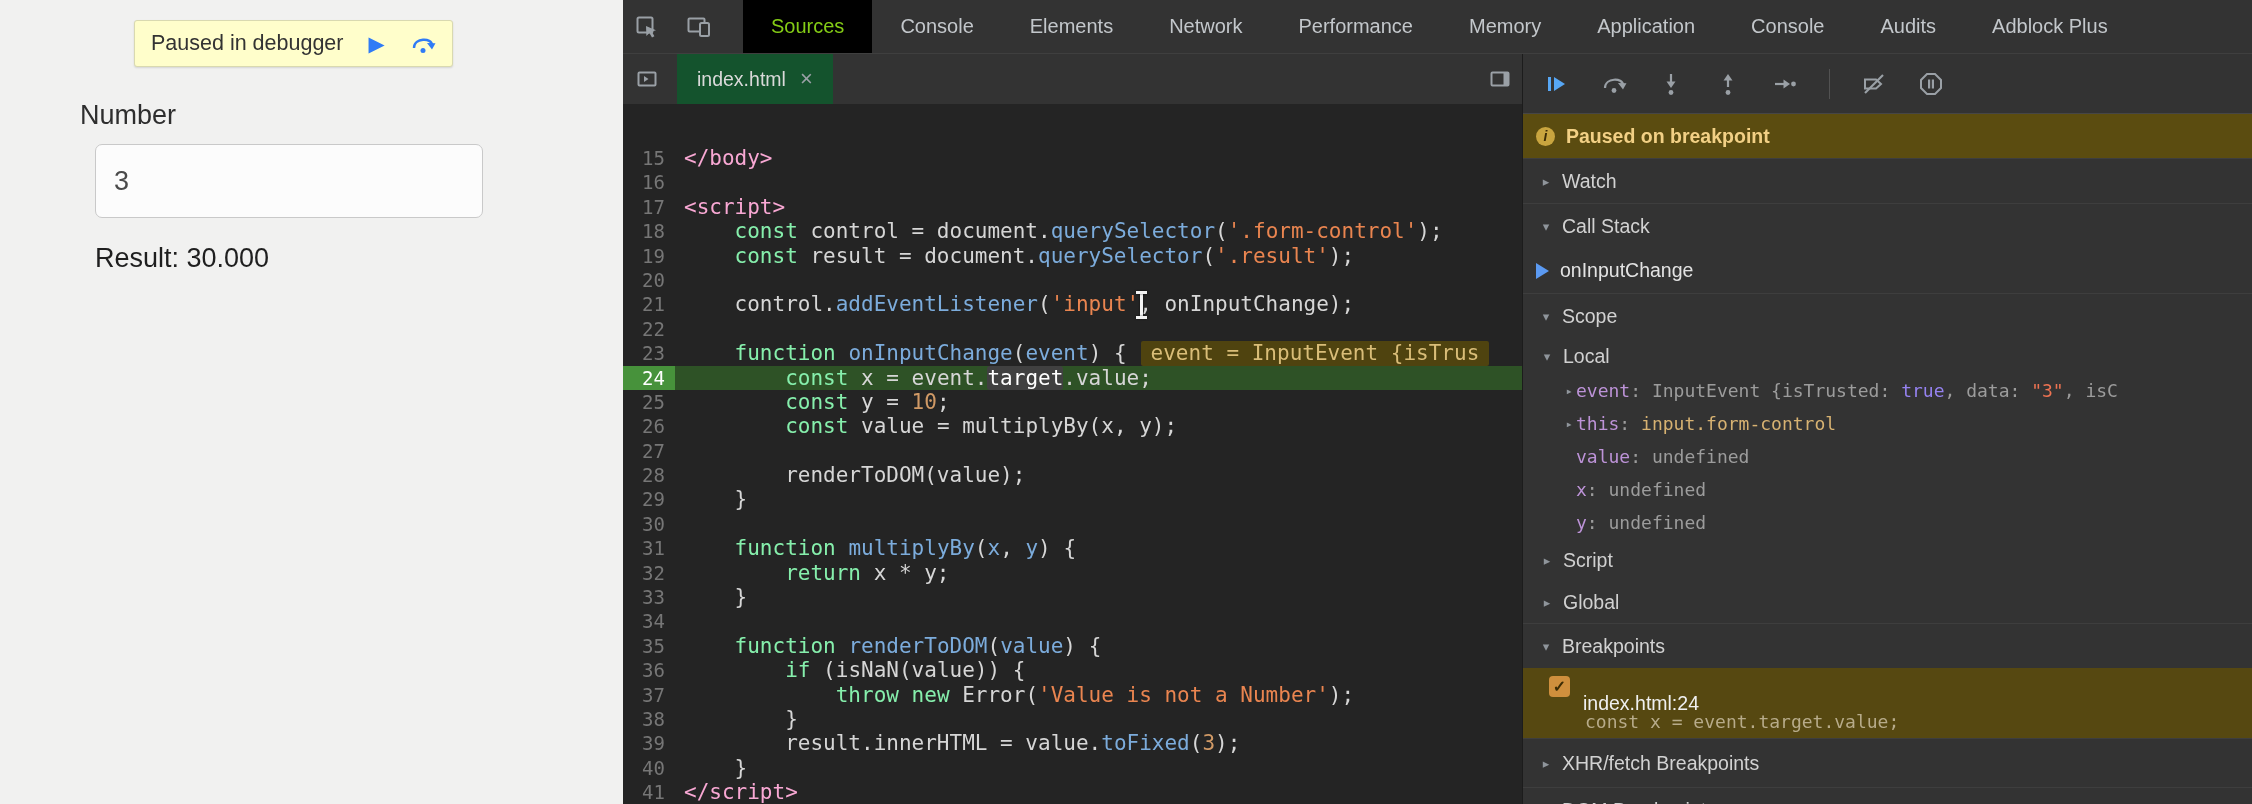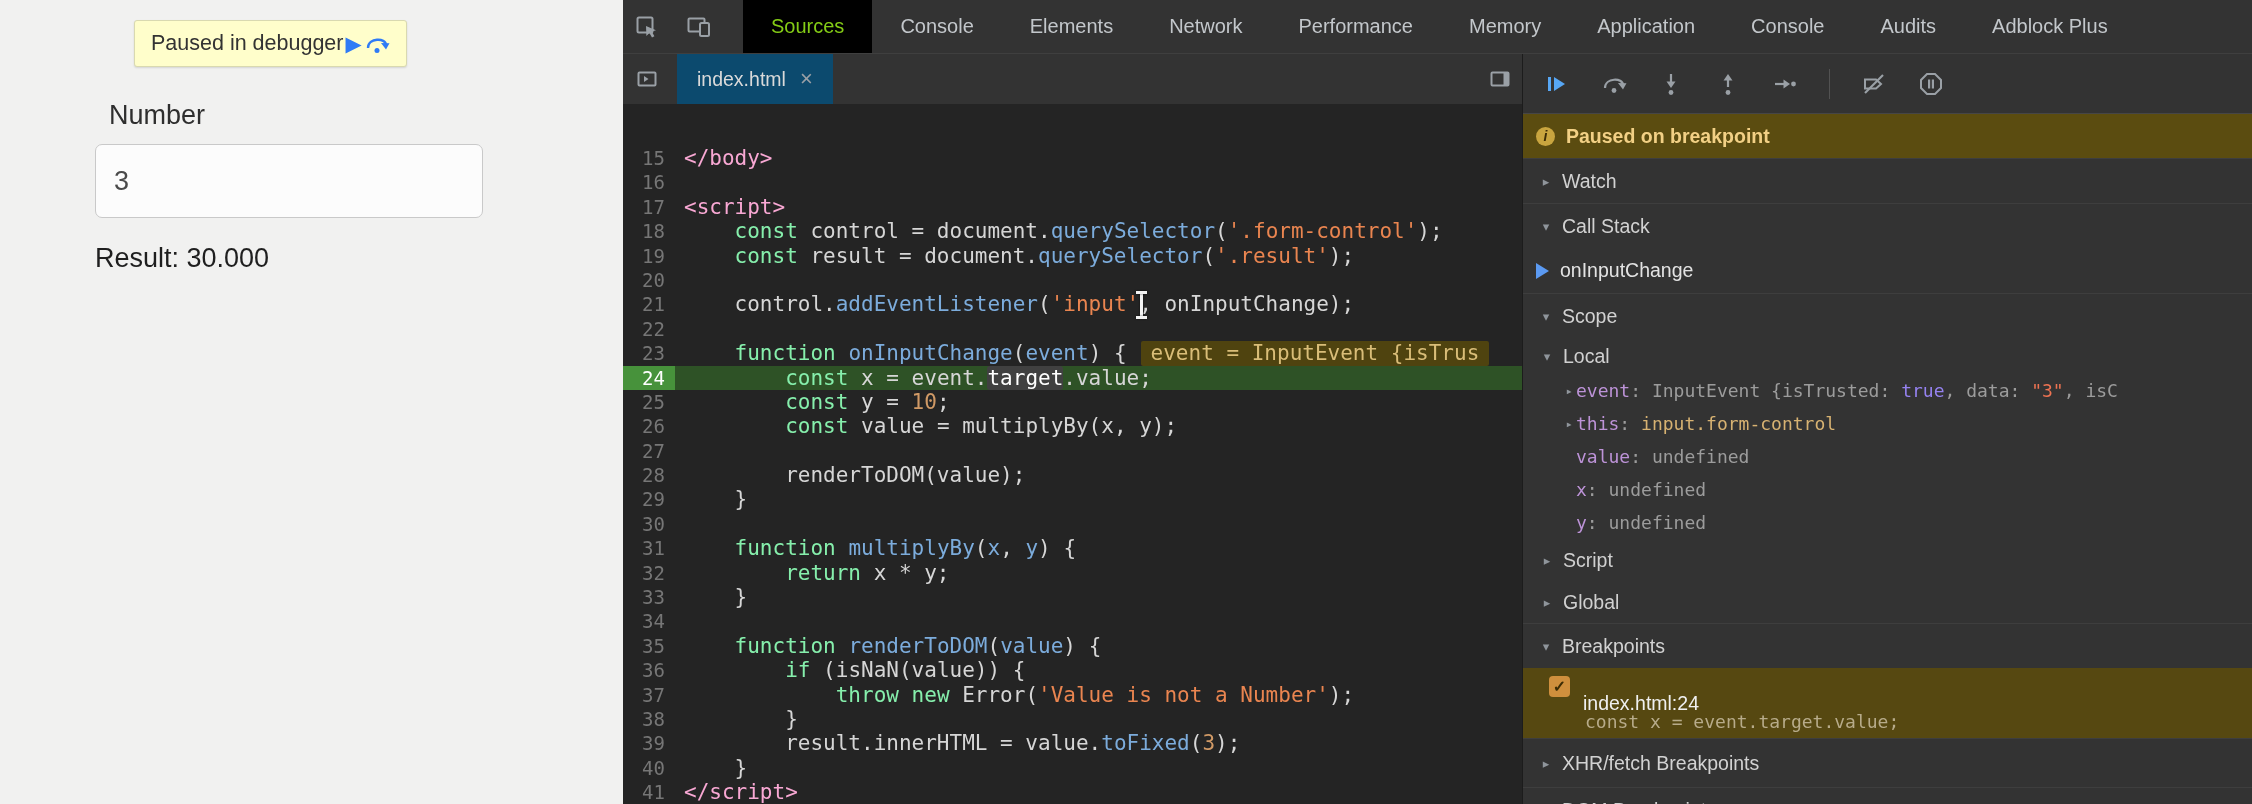--- a/index.html
+++ b/index.html
@@ -2,47 +2,47 @@
 <html><head>
 <meta charset="utf-8">
 <style>
   html,body{margin:0;padding:0;background:#fff;}
   body{width:2252px;height:804px;position:relative;overflow:hidden;
        font-family:"Liberation Sans",sans-serif;-webkit-font-smoothing:antialiased;}
 
   
   .page{position:absolute;left:0;top:0;width:623px;height:804px;background:#f1f1f0;}
   .pg-banner{position:absolute;left:134px;top:20px;height:45px;display:flex;align-items:center;
-             gap:2px;padding:0 16px;background:#fffecb;border:1px solid #d9d9b0;border-radius:3px;
+             gap:25px;padding:0 16px;background:#fffecb;border:1px solid #d9d9b0;border-radius:3px;
              box-shadow:0 1px 2px rgba(0,0,0,.12);}
   .pg-banner .pb-text{font-size:21.5px;color:#333;}
   .pg-banner .pb-play{color:#2f7bf6;font-size:21px;line-height:1;cursor:pointer;}
   .pg-banner svg{display:block;cursor:pointer;}
-  .num-label{position:absolute;left:109px;top:100px;font-size:27px;color:#2e2e2e;}
+  .num-label{position:absolute;left:80px;top:100px;font-size:27px;color:#2e2e2e;}
   .num-input{position:absolute;left:95px;top:144px;width:388px;height:74px;box-sizing:border-box;
              background:#fcfcfc;border:1.5px solid #c9c9c9;border-radius:7px;font-size:27px;color:#4a4a4a;
              padding:0 0 0 18px;font-family:"Liberation Sans",sans-serif;outline:none;}
   .result{position:absolute;left:95px;top:243px;font-size:27px;color:#1f1f1f;}
 
   
   .devtools{position:absolute;left:623px;top:0;right:0;bottom:0;display:flex;flex-direction:column;background:#242424;}
   .main-toolbar{height:53px;flex:none;background:#333;display:flex;align-items:center;
                 border-bottom:1px solid #3f3f3f;padding-left:10px;}
   .tb-icon{width:28px;height:28px;margin-right:24px;flex:none;cursor:pointer;}
   .tabs{display:flex;height:53px;margin-left:6px;}
   .tab{display:flex;align-items:center;padding:0 28px;font-size:20px;color:#c3c7cb;cursor:pointer;white-space:nowrap;}
   .tab.active{background:#000;color:#84cc16;text-align:center;}
 
   .dt-body{flex:1;display:flex;min-height:0;}
 
   
   .editor-col{width:899px;flex:none;display:flex;flex-direction:column;min-height:0;}
   .tabbar{height:50px;flex:none;background:#333;display:flex;align-items:center;padding-left:12px;}
   .tabbar .nav-toggle{width:24px;height:24px;flex:none;margin-right:18px;cursor:pointer;}
-  .file-tab{height:50px;display:flex;align-items:center;gap:14px;padding:0 20px;background:#0c4a6e;cursor:pointer;}
+  .file-tab{height:50px;display:flex;align-items:center;gap:14px;padding:0 20px;background:#14532d;cursor:pointer;}
   .file-tab .ft-label{font-size:19.5px;color:#dadada;}
   .file-tab .close{font-size:22px;color:#9aa0a6;line-height:1;cursor:pointer;}
   .tab-spacer{flex:1;}
   .tabbar .side-toggle{width:24px;height:24px;flex:none;margin-right:10px;cursor:pointer;}
 
   .code-area{flex:1;background:#242424;overflow:hidden;padding-top:42px;position:relative;
              font-family:"DejaVu Sans Mono",monospace;font-size:21px;}
   .code-line{display:flex;height:24.4px;line-height:24.4px;white-space:pre;}
   .gutter{width:52px;flex:none;text-align:right;padding-right:10px;box-sizing:border-box;
           color:#767676;font-size:19px;cursor:pointer;}

